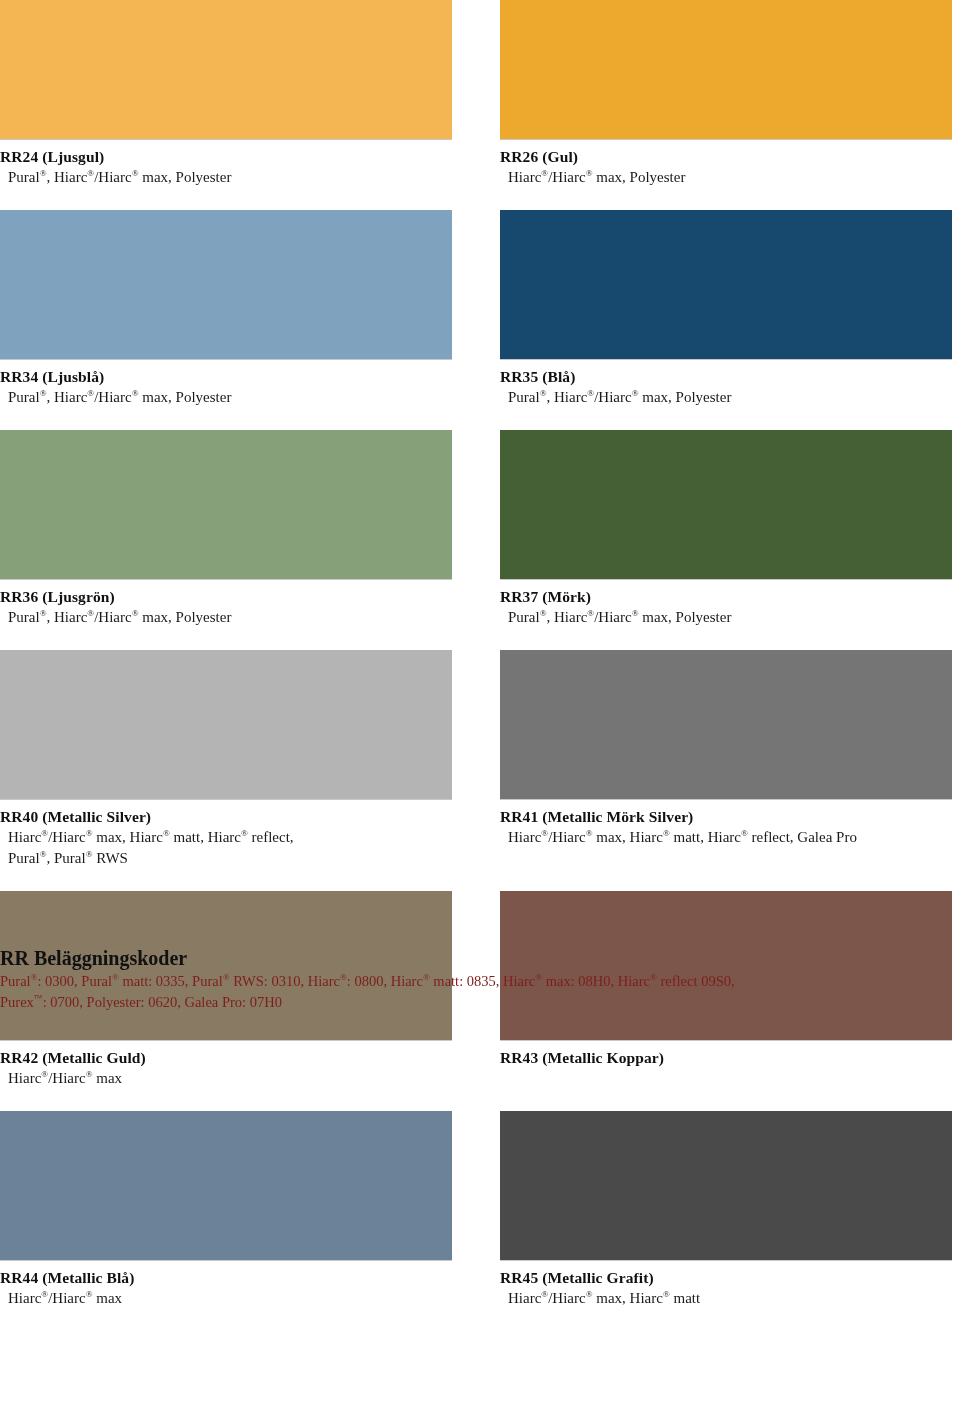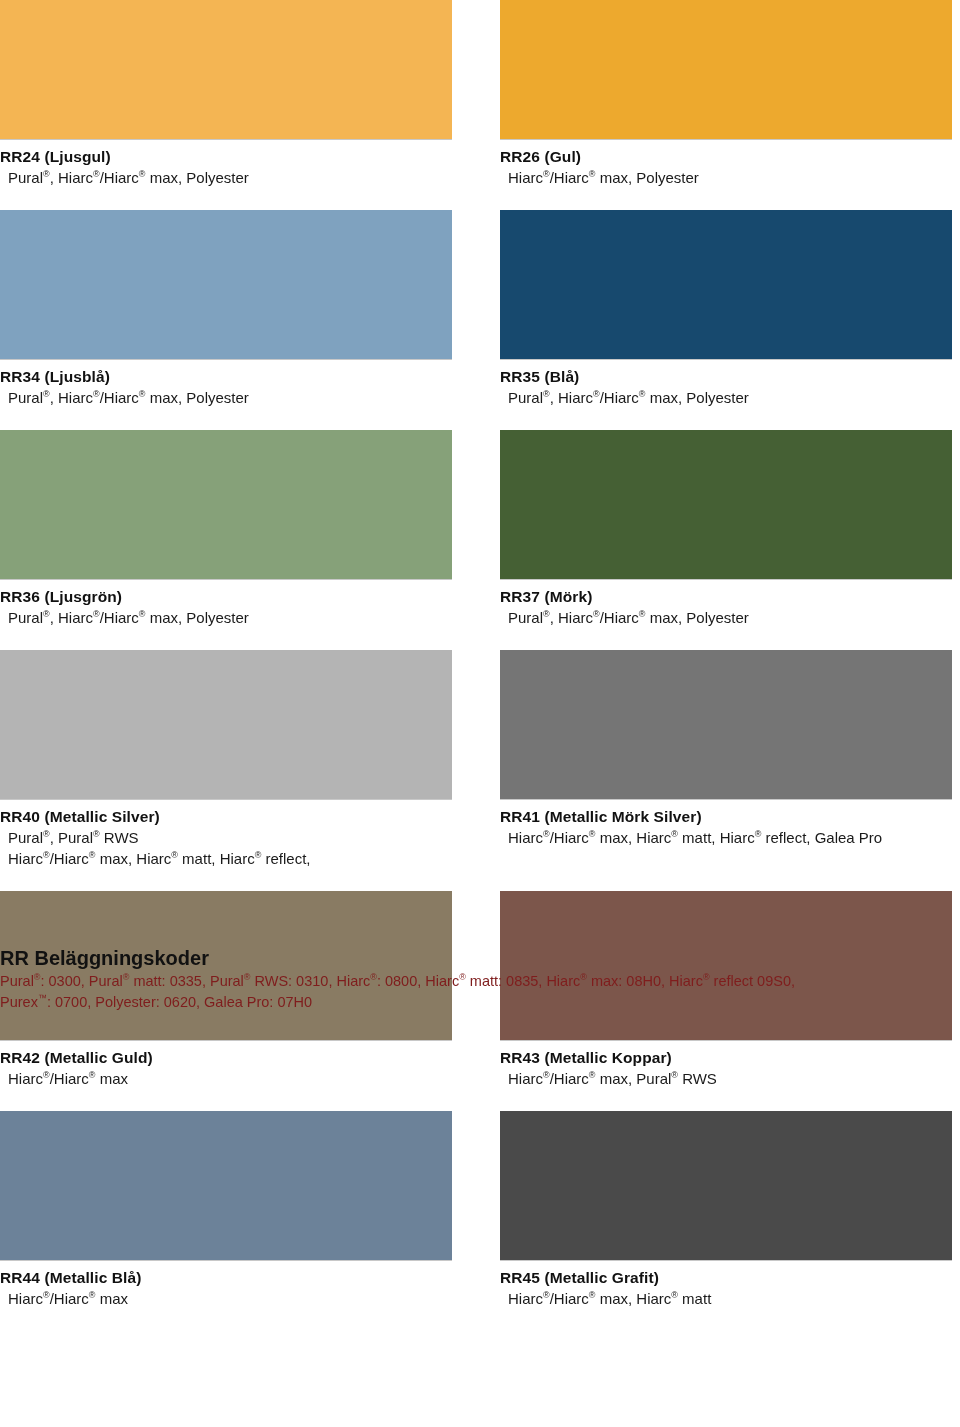--- a/index.html
+++ b/index.html
@@ -12,20 +12,21 @@
     height: 1427px;
     font-family: "Liberation Sans", sans-serif;
     color: #1a1a1a;
     overflow: hidden;
   }
   .page {
     position: relative;
     width: 960px;
     height: 1021px;
     box-sizing: border-box;
+    font-family: Liberation Serif, serif;
   }
   .grid {
     display: grid;
     grid-template-columns: 452px 48px 452px;
     grid-auto-rows: auto;
   }
   .cell {
     display: block;
   }
   .spacer-col {
@@ -166,22 +167,22 @@
 
     <div class="row-gap-sm"></div>
     <div class="row-gap-sm"></div>
     <div class="row-gap-sm"></div>
 
     <div class="cell">
       <div class="swatch h-std" style="background: rgb(180, 180, 180);"></div>
       <div class="labels">
         <div class="name">RR40 (Metallic Silver)</div>
         <div class="coatings">
+            <span class="ln">Hiarc<sup class="reg">®</sup>/Hiarc<sup class="reg">®</sup> max, Hiarc<sup class="reg">®</sup> matt, Hiarc<sup class="reg">®</sup> reflect,</span>
             <span class="ln">Pural<sup class="reg">®</sup>, Pural<sup class="reg">®</sup> RWS</span>
-            <span class="ln">Hiarc<sup class="reg">®</sup>/Hiarc<sup class="reg">®</sup> max, Hiarc<sup class="reg">®</sup> matt, Hiarc<sup class="reg">®</sup> reflect,</span>
           </div>
       </div>
     </div>
     <div class="spacer-col"></div>
     <div class="cell">
       <div class="swatch h-std" style="background: rgb(117, 117, 117);"></div>
       <div class="labels">
         <div class="name">RR41 (Metallic Mörk Silver)</div>
         <div class="coatings">
             <span class="ln">Hiarc<sup class="reg">®</sup>/Hiarc<sup class="reg">®</sup> max, Hiarc<sup class="reg">®</sup> matt, Hiarc<sup class="reg">®</sup> reflect, Galea Pro</span>
@@ -200,23 +201,20 @@
         <div class="coatings">
             <span class="ln">Hiarc<sup class="reg">®</sup>/Hiarc<sup class="reg">®</sup> max</span>
           </div>
       </div>
     </div>
     <div class="spacer-col"></div>
     <div class="cell">
       <div class="swatch h-std" style="background: rgb(124, 86, 75);"></div>
       <div class="labels">
         <div class="name">RR43 (Metallic Koppar)</div>
-        <div class="coatings">
-            <span class="ln">Hiarc<sup class="reg">®</sup>/Hiarc<sup class="reg">®</sup> max, Pural<sup class="reg">®</sup> RWS</span>
-          </div>
       </div>
     </div>
 
     <div class="row-gap-sm"></div>
     <div class="row-gap-sm"></div>
     <div class="row-gap-sm"></div>
 
     <div class="cell">
       <div class="swatch h-std" style="background: rgb(108, 130, 153);"></div>
       <div class="labels">

